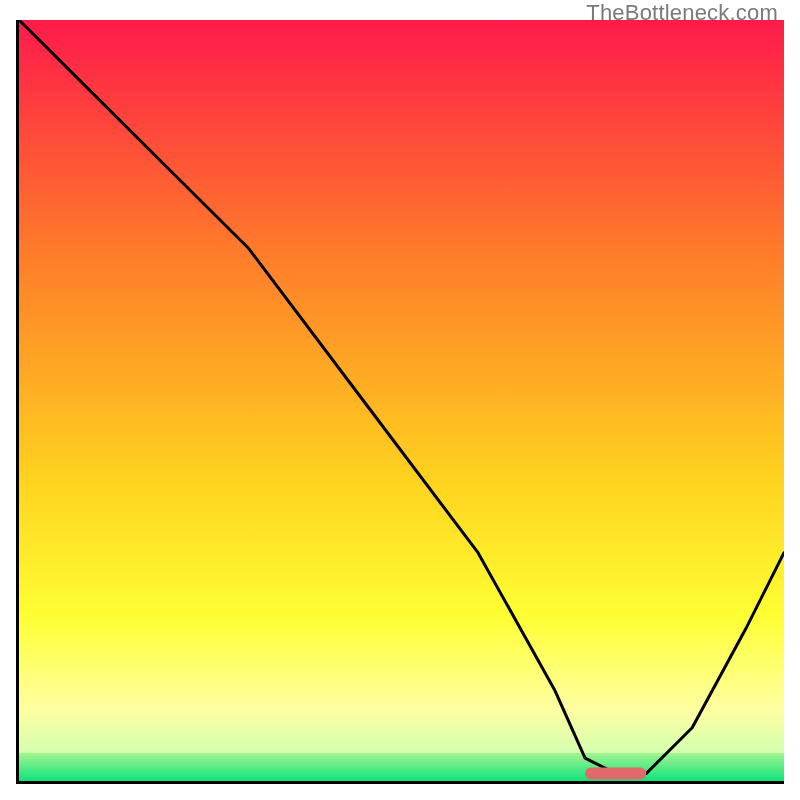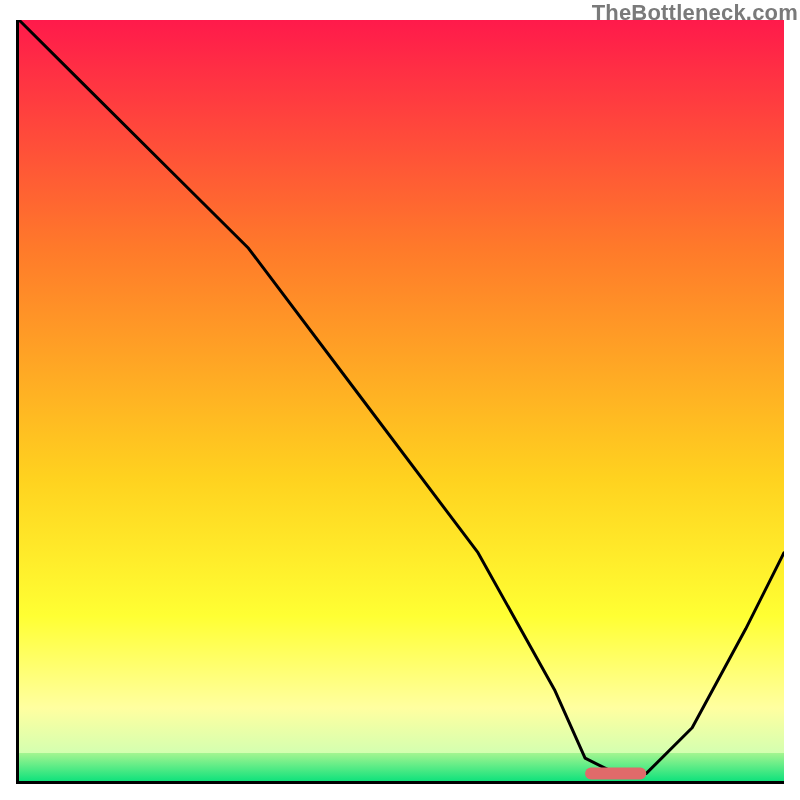--- a/index.html
+++ b/index.html
@@ -37,23 +37,23 @@
   }
   .curve-svg {
     position: absolute;
     inset: 0;
     width: 100%;
     height: 100%;
   }
   .watermark {
     position: absolute;
     top: 0px;
-    right: 2px;
+    right: 22px;
     font-size: 22px;
-    font-weight: 700;
+    font-weight: 400;
     color: #7a7a7a;
     letter-spacing: 0.2px;
   }
 </style>
 </head>
 <body>
 
 <div class="chart-container">
 
   <div class="watermark">TheBottleneck.com</div>

